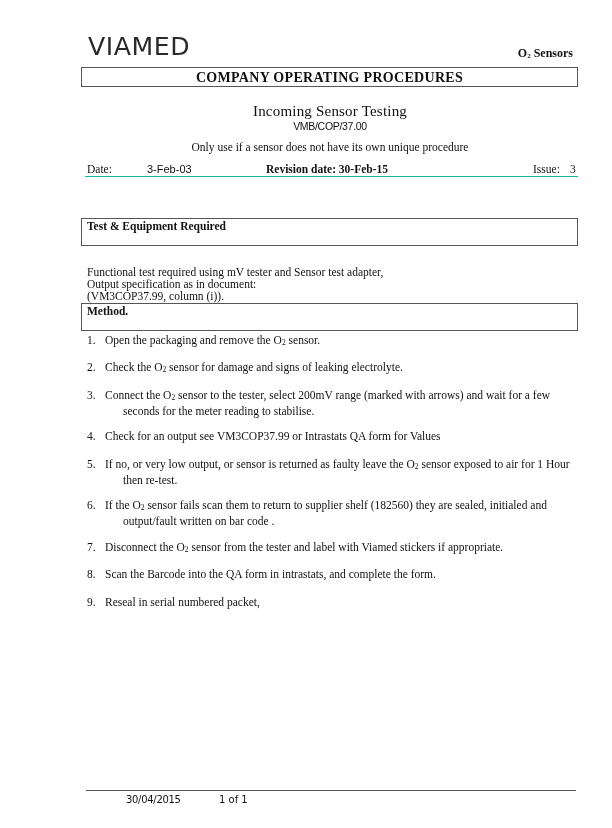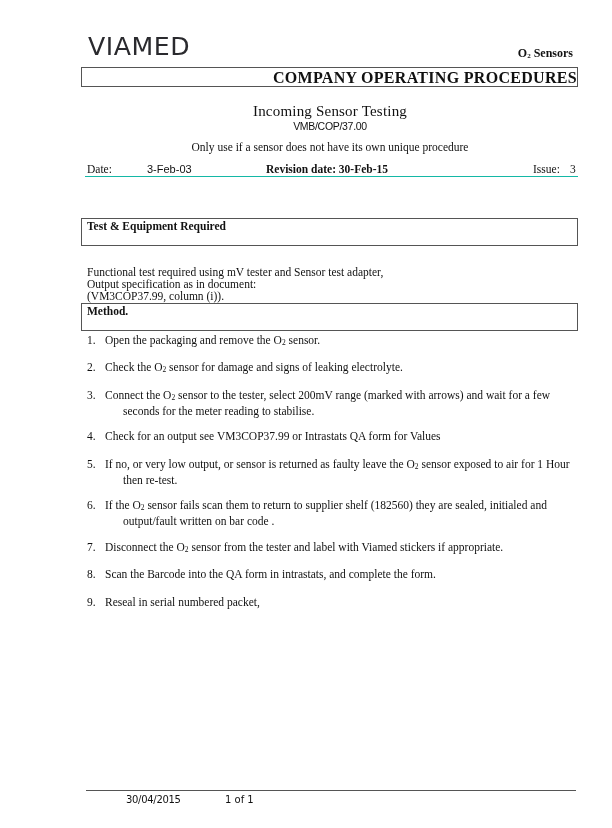--- a/index.html
+++ b/index.html
@@ -39,22 +39,22 @@
       vertical-align: -1px;
     }
     .title-box {
       position: absolute;
       left: 81px;
       top: 67px;
       width: 497px;
       height: 20px;
       border: 1px solid #555;
       box-sizing: border-box;
-      text-align: right;
-      font-size: 16px;
+      text-align: center;
+      font-size: 14px;
       font-weight: bold;
       line-height: 19px;
       letter-spacing: 0.3px;
     }
     .doc-title {
       position: absolute;
       left: 0;
       width: 660px;
       top: 103px;
       text-align: center;
@@ -155,21 +155,21 @@
     .footer-date {
       position: absolute;
       left: 126px;
       top: 794px;
       font-family: "DejaVu Sans", "Liberation Sans", sans-serif;
       font-size: 10px;
       letter-spacing: -0.3px;
     }
     .footer-page {
       position: absolute;
-      left: 225px;
+      left: 219px;
       top: 794px;
       font-family: "DejaVu Sans", "Liberation Sans", sans-serif;
       font-size: 10px;
     }
   </style>
 </head>
 <body>
 
 <div class="logo">VIAMED</div>
 

